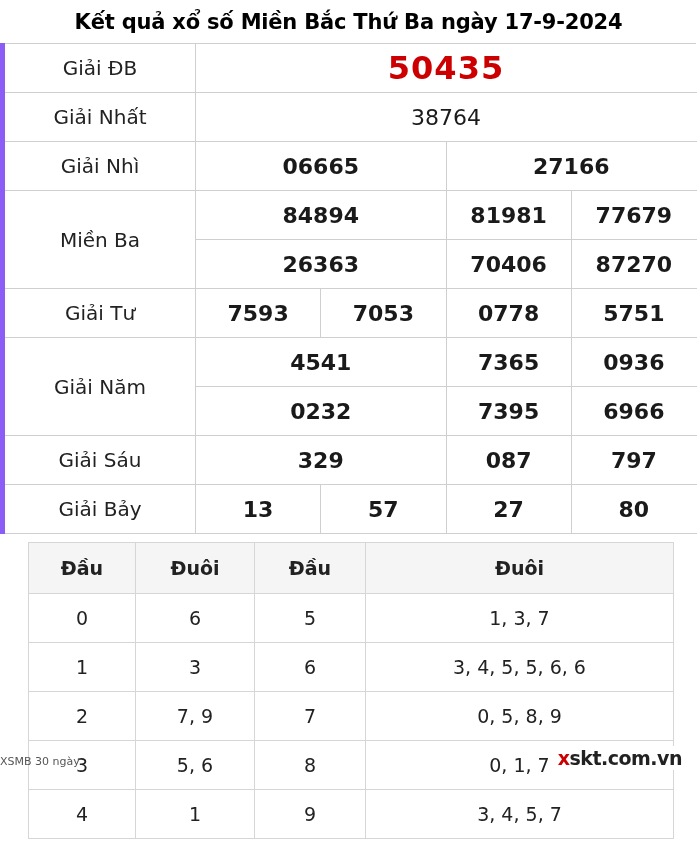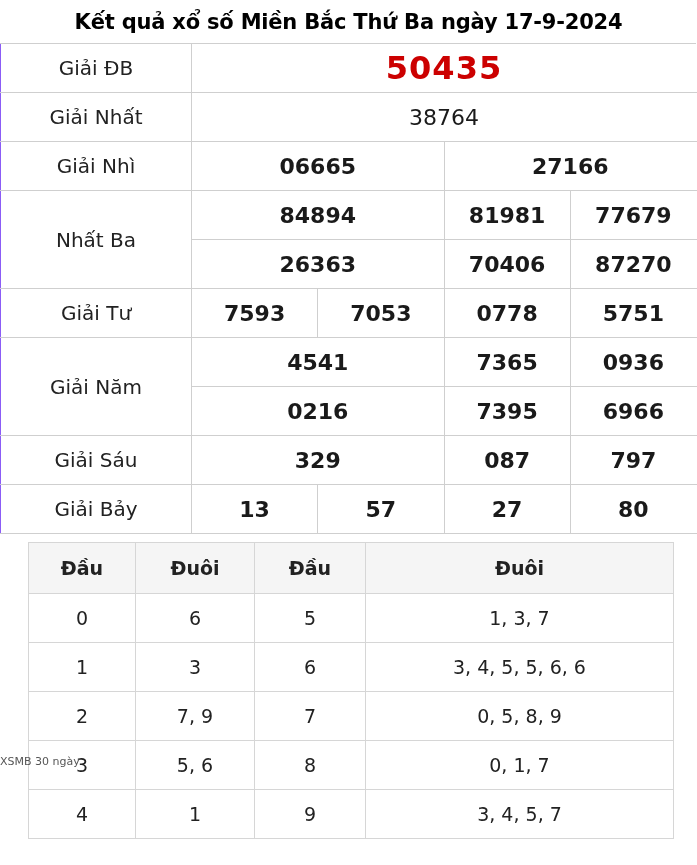--- a/index.html
+++ b/index.html
@@ -48,21 +48,21 @@
     vertical-align: middle;
     font-size: 20px;
     color: #222222;
     padding: 0;
   }
   .result-table td.label {
     width: 190px;
     font-size: 20px;
     font-weight: normal;
     color: #222222;
-    border-left: 1px solid #8b5cf6;
+    border-left: 5px solid #8b5cf6;
     margin-left: 23px;
   }
   .result-table td.num {
     font-weight: bold;
     font-size: 22px;
     color: #1a1a1a;
   }
   .result-table td.last {
     border-right: 1px solid #ffffff;
   }
@@ -159,21 +159,21 @@
         <td class="num last" colspan="4">
           <span class="g1-number">38764</span>
         </td>
       </tr>
       <tr>
         <td class="label">Giải Nhì</td>
         <td class="num" colspan="2">06665</td>
         <td class="num last" colspan="2">27166</td>
       </tr>
       <tr>
-        <td class="label" rowspan="2">Nhất Ba</td>
+        <td class="label" rowspan="2">Miền Ba</td>
         <td class="num" colspan="2">84894</td>
         <td class="num">81981</td>
         <td class="num last">77679</td>
       </tr>
       <tr>
         <td class="num" colspan="2">26363</td>
         <td class="num">70406</td>
         <td class="num last">87270</td>
       </tr>
       <tr>
@@ -183,21 +183,21 @@
         <td class="num">0778</td>
         <td class="num last">5751</td>
       </tr>
       <tr>
         <td class="label" rowspan="2">Giải Năm</td>
         <td class="num" colspan="2">4541</td>
         <td class="num">7365</td>
         <td class="num last">0936</td>
       </tr>
       <tr>
-        <td class="num" colspan="2">0216</td>
+        <td class="num" colspan="2">0232</td>
         <td class="num">7395</td>
         <td class="num last">6966</td>
       </tr>
       <tr>
         <td class="label">Giải Sáu</td>
         <td class="num" colspan="2">329</td>
         <td class="num">087</td>
         <td class="num last">797</td>
       </tr>
       <tr>
@@ -250,15 +250,18 @@
           <td class="c2">1</td>
           <td class="c3">9</td>
           <td class="c4">3, 4, 5, 7</td>
         </tr>
       </tbody>
     </table>
   </div>
 
   <div class="footer">
     <div class="footer-note">XSMB 30 ngày</div>
+    <div class="watermark">
+      <span class="wm-x">x</span><span class="wm-rest">skt.com.vn</span>
+    </div>
   </div>
 
 </div>
 
 </body></html>

